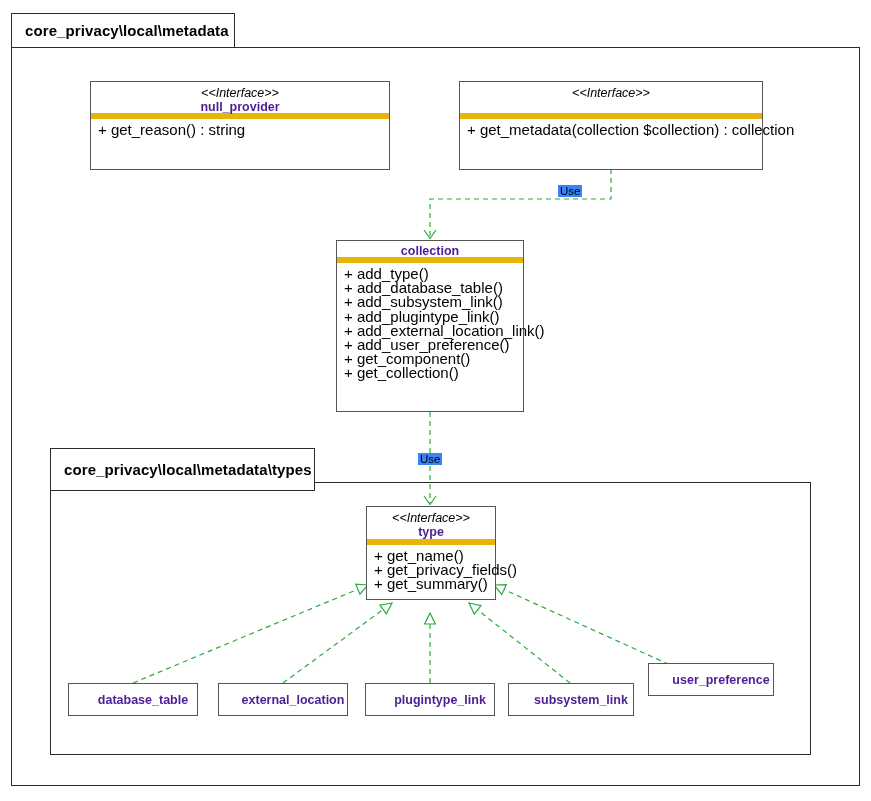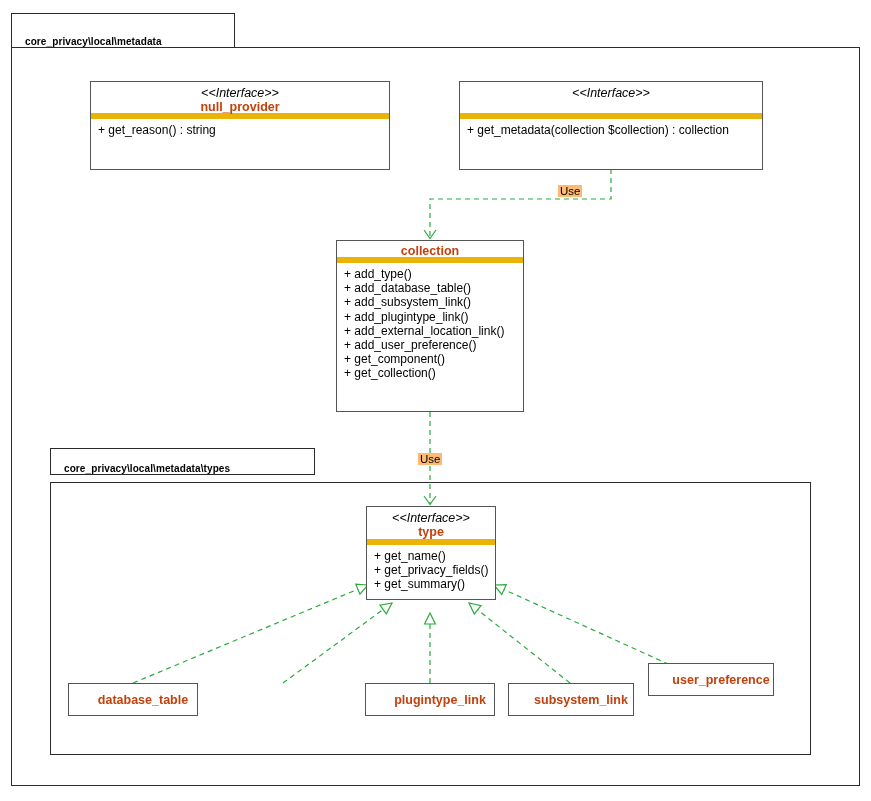--- a/index.html
+++ b/index.html
@@ -35,24 +35,24 @@
     box-sizing: border-box;
     border: 1px solid #2b2b2b;
     background: transparent;
   }
   .package-tab {
     position: absolute;
     box-sizing: border-box;
     border: 1px solid #2b2b2b;
     background: #ffffff;
     display: flex;
-    align-items: flex-end;
+    align-items: center;
     padding-left: 13px;
     font-weight: bold;
-    font-size: 10px;
+    font-size: 15px;
     color: #000000;
     letter-spacing: .1px;
     z-index: 4;
   }
 
   
   .node {
     position: absolute;
     box-sizing: border-box;
     border: 1px solid #555555;
@@ -71,28 +71,28 @@
   .stereotype {
     display: block;
     font-style: italic;
     font-size: 12.5px;
     color: #000;
   }
   .node-title {
     display: block;
     font-weight: bold;
     font-size: 12.5px;
-    color: #c2410c;
+    color: #4c1d95;
   }
   .node-body {
     box-sizing: border-box;
     padding: 4px 5px 5px 7px;
   }
   .member {
-    font-size: 12px;
+    font-size: 15px;
     line-height: 14.2px;
     color: #000;
     white-space: nowrap;
   }
 
   
   .node.simple {
     display: flex;
     align-items: center;
     justify-content: center;
@@ -100,21 +100,21 @@
   }
   .node.simple .node-title {
     font-size: 12.5px;
   }
 
   
   .edge-label {
     position: absolute;
     font-size: 11.5px;
     color: #000;
-    background: #fdba74;
+    background: #3b82f6;
     padding: 0 2px;
     z-index: 5;
     white-space: nowrap;
   }
 </style>
 </head>
 <body>
 
 <div id="canvas">
 
@@ -143,21 +143,21 @@
       <path d="M710,683 L494,585" marker-end="url(#hollowTri)"></path>
     </g>
   </svg>
 
   <div class="package" style="left:11px; top:47px; width:849px; height:739px;"></div>
   <div class="package-tab" style="left:11px; top:13px; width:224px; height:35px;">
     <span>core_privacy\local\metadata</span>
   </div>
 
   <div class="package" style="left:50px; top:482px; width:761px; height:273px;"></div>
-  <div class="package-tab" style="left:50px; top:448px; width:265px; height:27px;">
+  <div class="package-tab" style="left:50px; top:448px; width:265px; height:43px;">
     <span>core_privacy\local\metadata\types</span>
   </div>
 
   <div class="node" style="left:90px; top:81px; width:300px; height:89px;">
     <div class="node-head with-sep" style="height:37px;">
       <span class="stereotype">&lt;&lt;Interface&gt;&gt;</span>
       <span class="node-title">null_provider</span>
     </div>
     <div class="node-body">
       <div class="member">+ get_reason() : string</div>
@@ -198,20 +198,23 @@
       <div class="member">+ get_name()</div>
       <div class="member">+ get_privacy_fields()</div>
       <div class="member">+ get_summary()</div>
     </div>
   </div>
 
   <div class="node simple" style="left:68px; top:683px; width:130px; height:33px;">
     <span class="node-title">database_table</span>
   </div>
 
+  <div class="node simple" style="left:218px; top:683px; width:130px; height:33px;">
+    <span class="node-title">external_location</span>
+  </div>
 
   <div class="node simple" style="left:365px; top:683px; width:130px; height:33px;">
     <span class="node-title">plugintype_link</span>
   </div>
 
   <div class="node simple" style="left:508px; top:683px; width:126px; height:33px;">
     <span class="node-title">subsystem_link</span>
   </div>
 
   <div class="node simple" style="left:648px; top:663px; width:126px; height:33px;">

